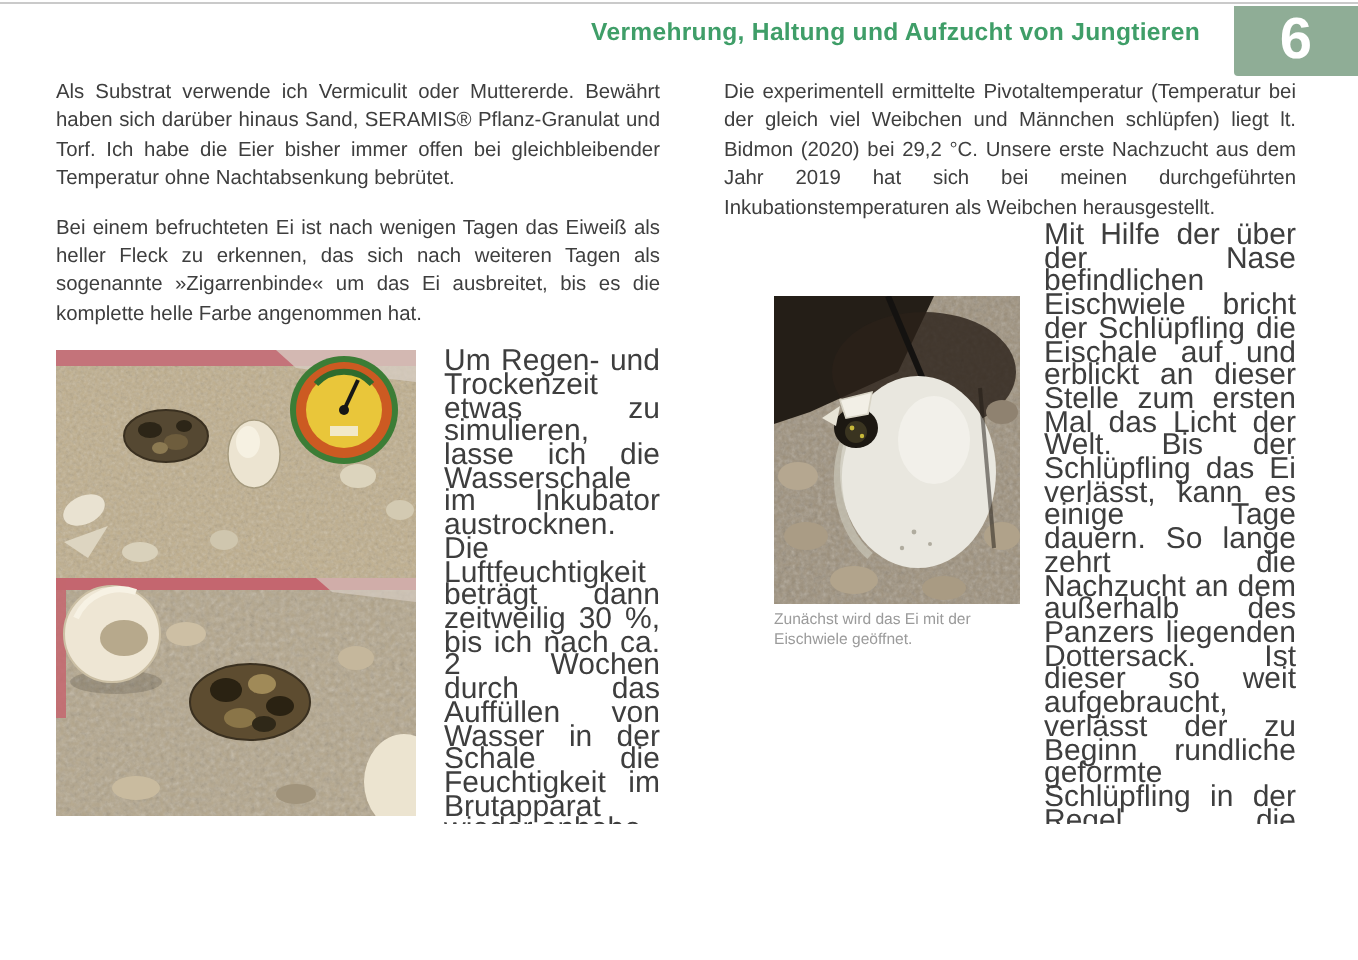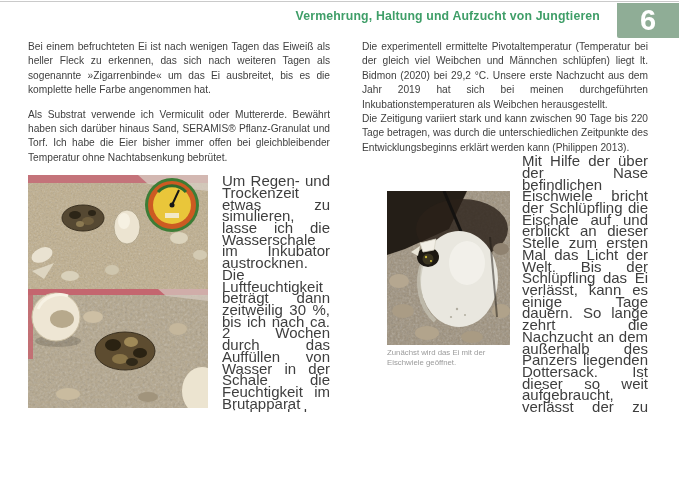--- a/index.html
+++ b/index.html
@@ -45,22 +45,22 @@
 <div class="page">
 
   <div class="scan-line-top"></div>
 
   <div class="header-title">Vermehrung, Haltung und Aufzucht von Jungtieren</div>
   <div class="chapter-box">
     <span>6</span>
   </div>
 
   <div class="col col-left">
+    <p class="body-text mb10">Als Substrat verwende ich Vermiculit oder Muttererde. Bewährt haben sich darüber hinaus Sand, SERAMIS® Pflanz-Granulat und Torf. Ich habe die Eier bisher immer offen bei gleichbleibender Temperatur ohne Nachtabsenkung bebrütet.</p>
     <p class="body-text mb10">Bei einem befruchteten Ei ist nach wenigen Tagen das Eiweiß als heller Fleck zu erkennen, das sich nach weiteren Tagen als sogenannte »Zigarrenbinde« um das Ei ausbreitet, bis es die komplette helle Farbe angenommen hat.</p>
-    <p class="body-text mb10">Als Substrat verwende ich Vermiculit oder Muttererde. Bewährt haben sich darüber hinaus Sand, SERAMIS® Pflanz-Granulat und Torf. Ich habe die Eier bisher immer offen bei gleichbleibender Temperatur ohne Nachtabsenkung bebrütet.</p>
 
     <div class="photo-row">
       <div class="lp-photo-col">
 
         <svg class="photo" width="180" height="114" viewBox="0 0 180 114">
           <defs>
             <filter id="grain1" x="0" y="0" width="100%" height="100%">
               <feTurbulence type="fractalNoise" baseFrequency="0.55" numOctaves="3" seed="4"></feTurbulence>
               <feColorMatrix type="saturate" values="0"></feColorMatrix>
             </filter>
@@ -135,21 +135,20 @@
       <div class="lp-side-col">
         <p class="side-text">Um Regen- und Trockenzeit etwas zu simulieren, lasse ich die Wasserschale im Inkubator austrocknen. Die Luftfeuchtigkeit beträgt dann zeitweilig 30 %, bis ich nach ca. 2 Wochen durch das Auffüllen von Wasser in der Schale die Feuchtigkeit im Brutapparat wieder anhebe.</p>
       </div>
     </div>
 
     <p class="body-text" style="margin-top:14px;">Wie auch andere Halter von Spaltenschildkröten berichten, kann die Erhöhung der Luftfeuchtigkeit zu Ende der Inkubation den Schlupf stimulieren.</p>
   </div>
 
   <div class="col col-right">
     <p class="body-text">Die experimentell ermittelte Pivotaltemperatur (Temperatur bei der gleich viel Weibchen und Männchen schlüpfen) liegt lt. Bidmon (2020) bei 29,2 °C. Unsere erste Nachzucht aus dem Jahr 2019 hat sich bei meinen durchgeführten Inkubationstemperaturen als Weibchen herausgestellt.</p>
-    <p class="body-text">Die Zeitigung variiert stark und kann zwischen 90 Tage bis 220 Tage betragen, was durch die unterschiedlichen Zeitpunkte des Entwicklungsbeginns erklärt werden kann (Philippen 2013).</p>
 
     <div class="photo-row">
       <div class="rp-photo-col">
 
         <svg class="photo" width="123" height="154" viewBox="0 0 123 154">
           <defs>
             <filter id="grain3" x="0" y="0" width="100%" height="100%">
               <feTurbulence type="fractalNoise" baseFrequency="0.45" numOctaves="3" seed="7"></feTurbulence>
               <feColorMatrix type="saturate" values="0"></feColorMatrix>
             </filter>

